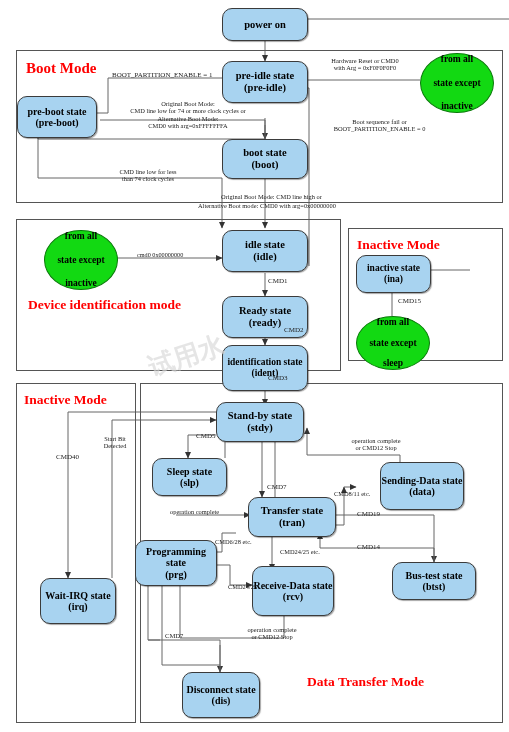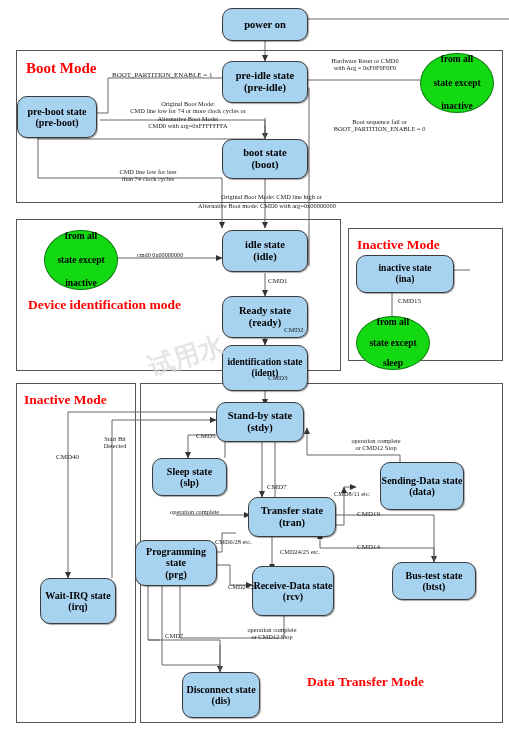--- a/index.html
+++ b/index.html
@@ -155,21 +155,21 @@
   <div class="state" style="left:222px;top:296px;width:86px;height:42px;font-size:10.5px;">
     <span>Ready state</span>
     <span>(ready)</span>
   </div>
 
   <div class="state" style="left:222px;top:345px;width:86px;height:46px;font-size:9.5px;">
     <span>identification state</span>
     <span>(ident)</span>
   </div>
 
-  <div class="state" style="left:356px;top:255px;width:98px;height:38px;font-size:9.5px;">
+  <div class="state" style="left:356px;top:255px;width:75px;height:38px;font-size:9.5px;">
     <span>inactive state</span>
     <span>(ina)</span>
   </div>
 
   <div class="state" style="left:216px;top:402px;width:88px;height:40px;font-size:10.5px;">
     <span>Stand-by state</span>
     <span>(stdy)</span>
   </div>
 
   <div class="state" style="left:152px;top:458px;width:75px;height:38px;font-size:10px;">

